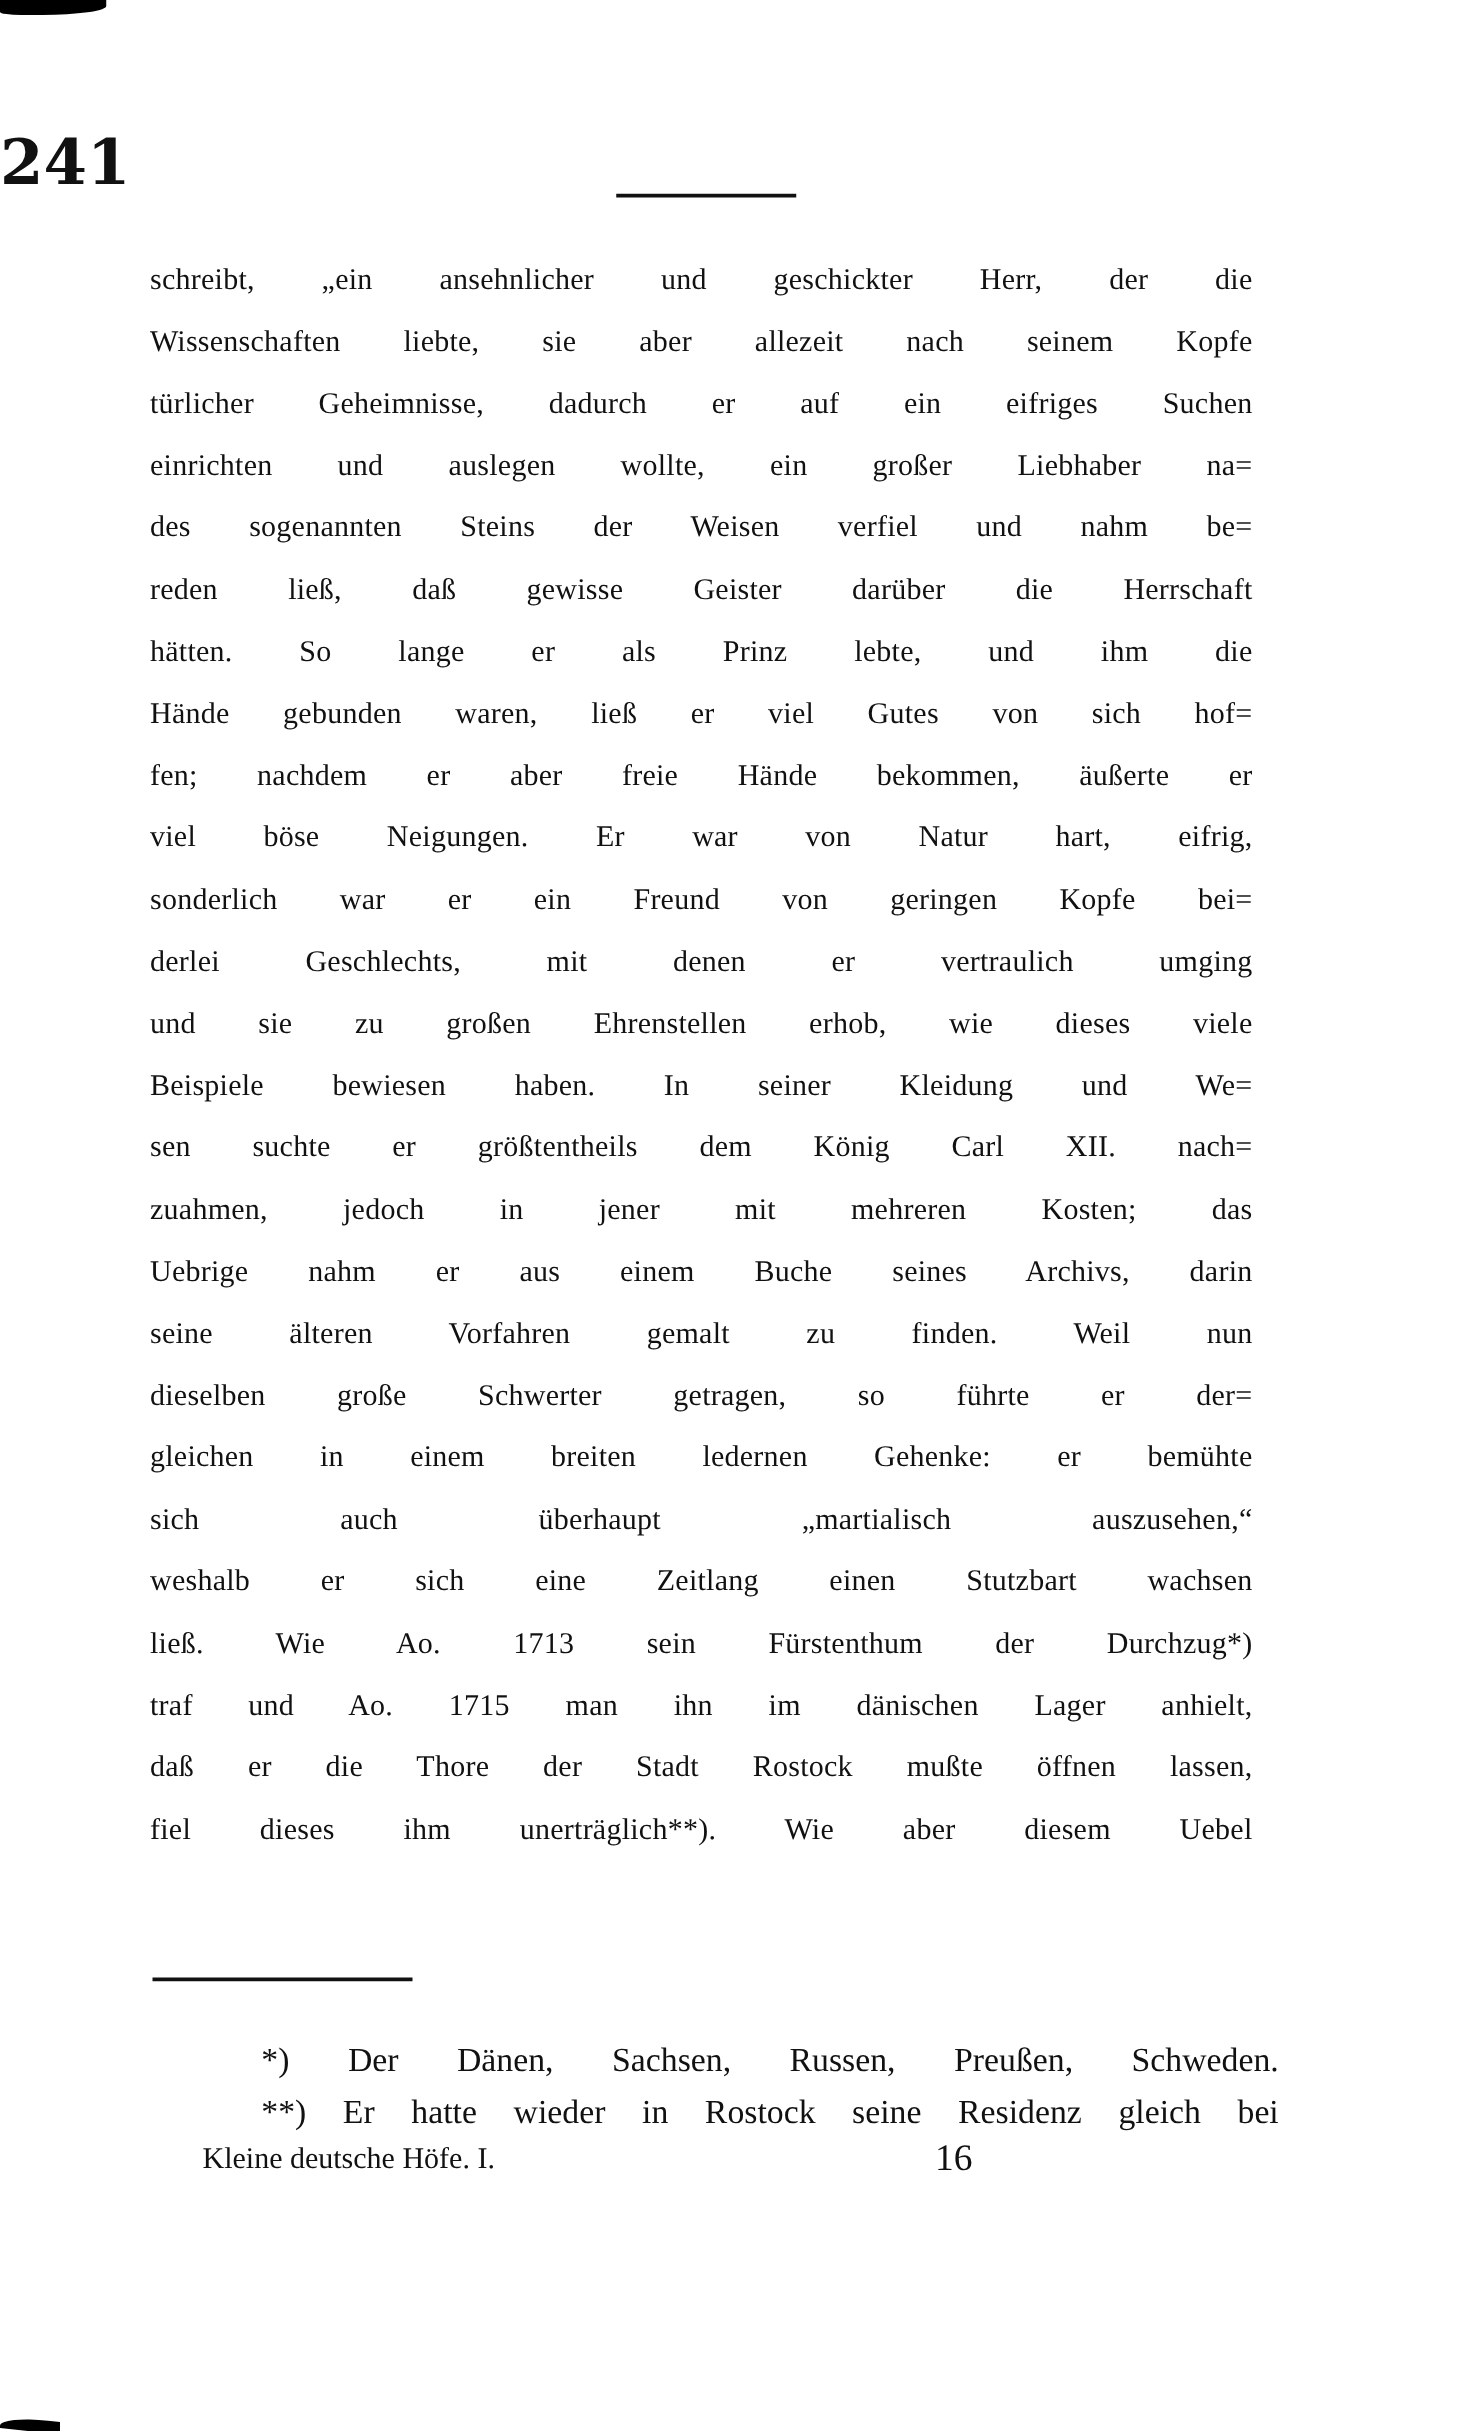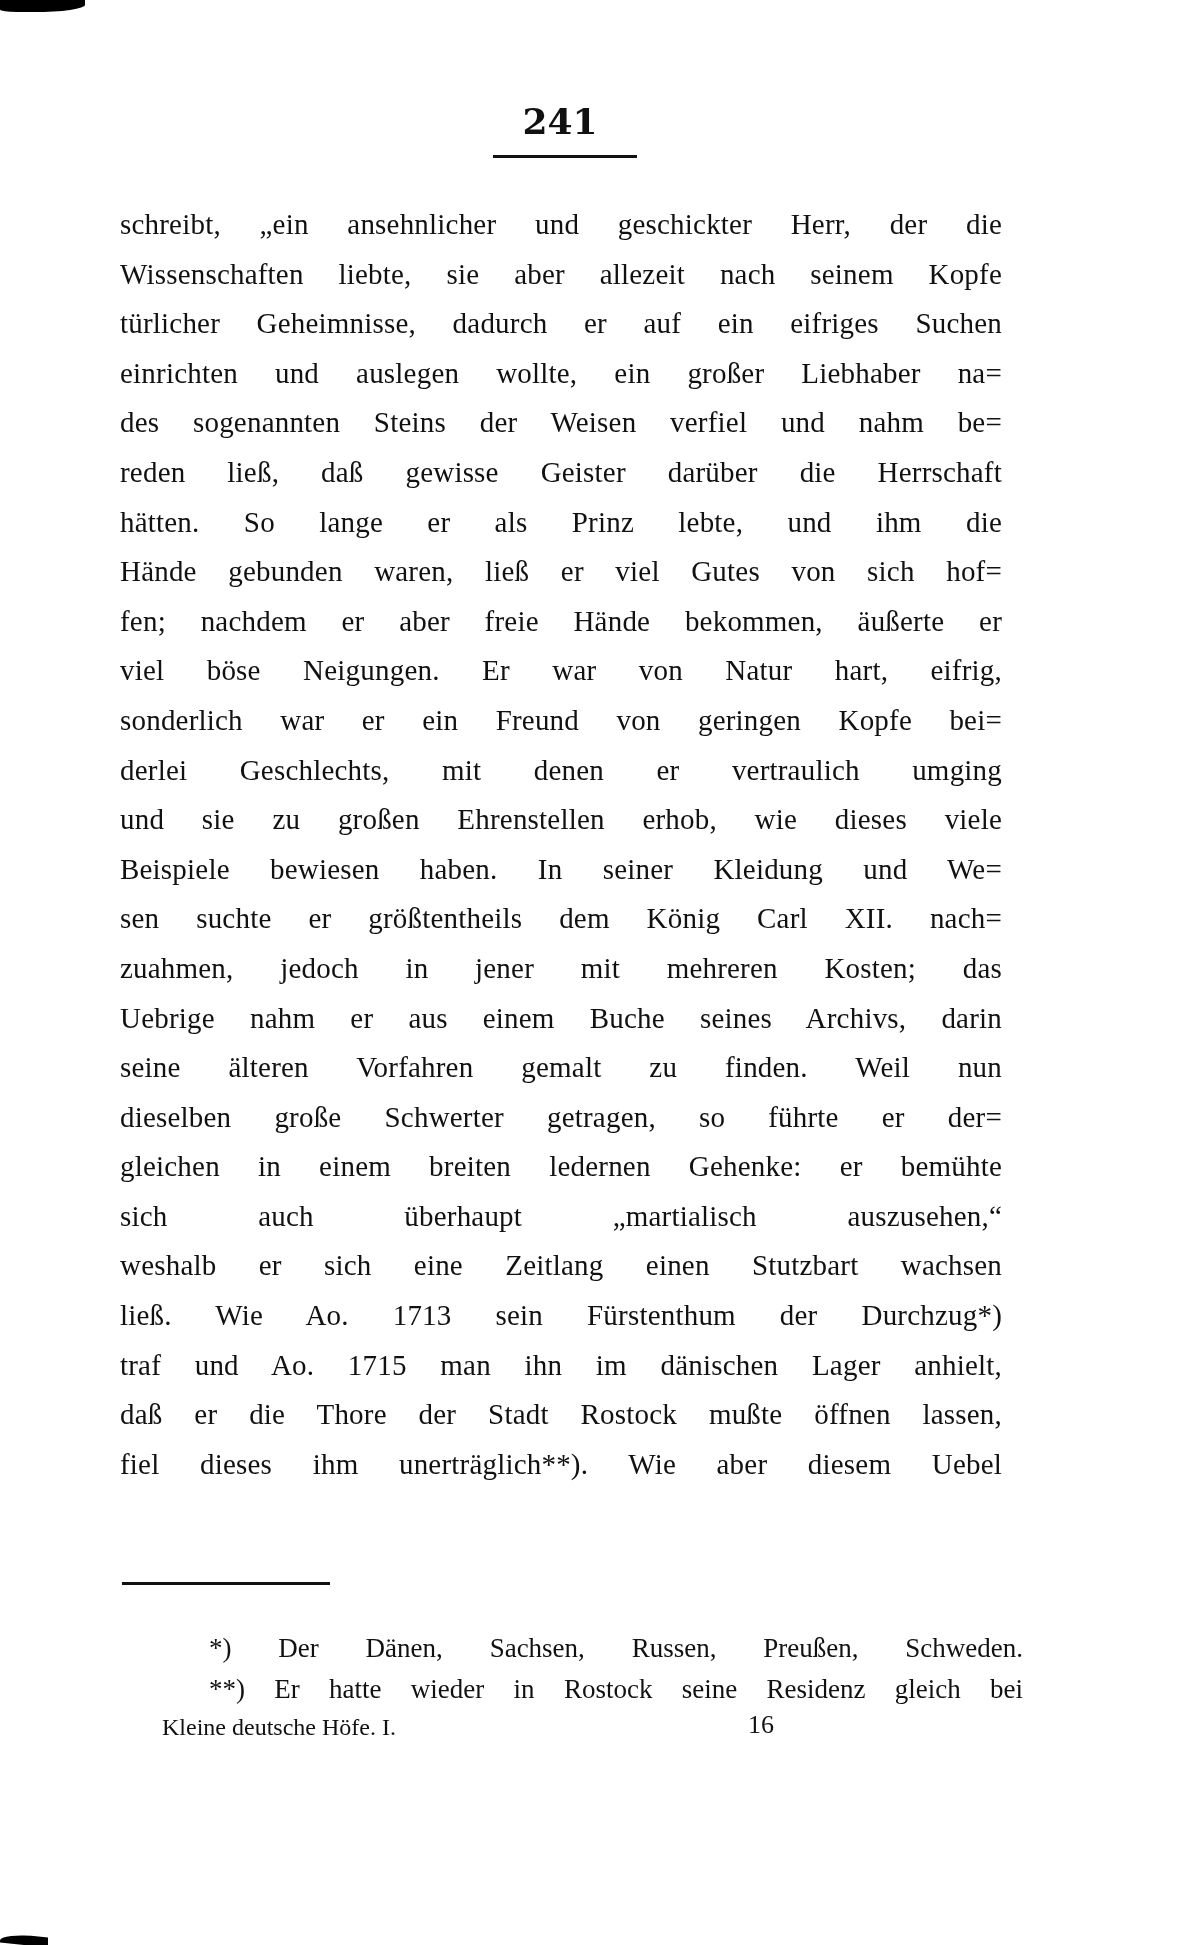--- a/index.html
+++ b/index.html
@@ -2,36 +2,36 @@
 <html><head>
 <meta charset="utf-8">
 <style>
   html, body { margin: 0; padding: 0; background: #ffffff; }
   body { width: 1187px; height: 1945px; position: relative; overflow: hidden;
          font-family: "DejaVu Serif", "Liberation Serif", serif; color: #111111; }
   .scan-mark-top { position: absolute; left: 0; top: 0; width: 85px; height: 12px;
          background: #000; border-radius: 0 0 60% 20%; }
   .scan-mark-bottom { position: absolute; left: 0; bottom: 0; width: 48px; height: 10px;
          background: #000; border-radius: 80% 0 0 0; transform: skewY(6deg); }
-  .page-number { position: absolute; top: 100px; left: 0; width: 1120px; text-align: center;
-         font-size: 36px; font-weight: bold; font-family: "DejaVu Serif", serif; }
+  .page-number { position: absolute; top: 100px; left: 0; width: 1120px; 
+         font-size: 50px; font-weight: bold; font-family: "DejaVu Serif", serif; }
   .top-rule { position: absolute; top: 155px; left: 493px; width: 144px; height: 3px; background: #111; }
   .body-text { position: absolute; top: 200px; left: 120px; width: 882px; }
-  .line { height: 49.6px; line-height: 49.6px; font-size: 29px; white-space: nowrap;
+  .line { height: 49.6px; line-height: 49.6px; font-size: 24px; white-space: nowrap;
           text-align: justify; text-align-last: justify; letter-spacing: 0.2px;
           font-family: "Liberation Serif", "DejaVu Serif", serif; }
   .fn-rule { position: absolute; top: 1582px; left: 122px; width: 208px; height: 3px; background: #111; }
   .footnotes { position: absolute; top: 1628px; left: 188px; width: 814px; margin-left: 21px; }
   .fn { height: 41px; line-height: 41px; font-size: 27px; white-space: nowrap;
         text-align: justify; text-align-last: justify;
         font-family: "Liberation Serif", "DejaVu Serif", serif; }
   .footer { position: absolute; top: 1714px; left: 162px; width: 840px; height: 36px; font-size: 24px;
             font-family: Liberation Serif, serif; }
   .footer-title { position: absolute; left: 0; top: 0; }
-  .footer-sig { position: absolute; left: 586px; top: -4px; font-size: 26px; }
+  .footer-sig { position: absolute; left: 586px; top: -4px; font-size: 30px; }
 </style>
 </head>
 <body>
 
 <div class="scan-mark-top"></div>
 <div class="scan-mark-bottom"></div>
 
 <div class="page-number">241</div>
 <div class="top-rule"></div>
 

